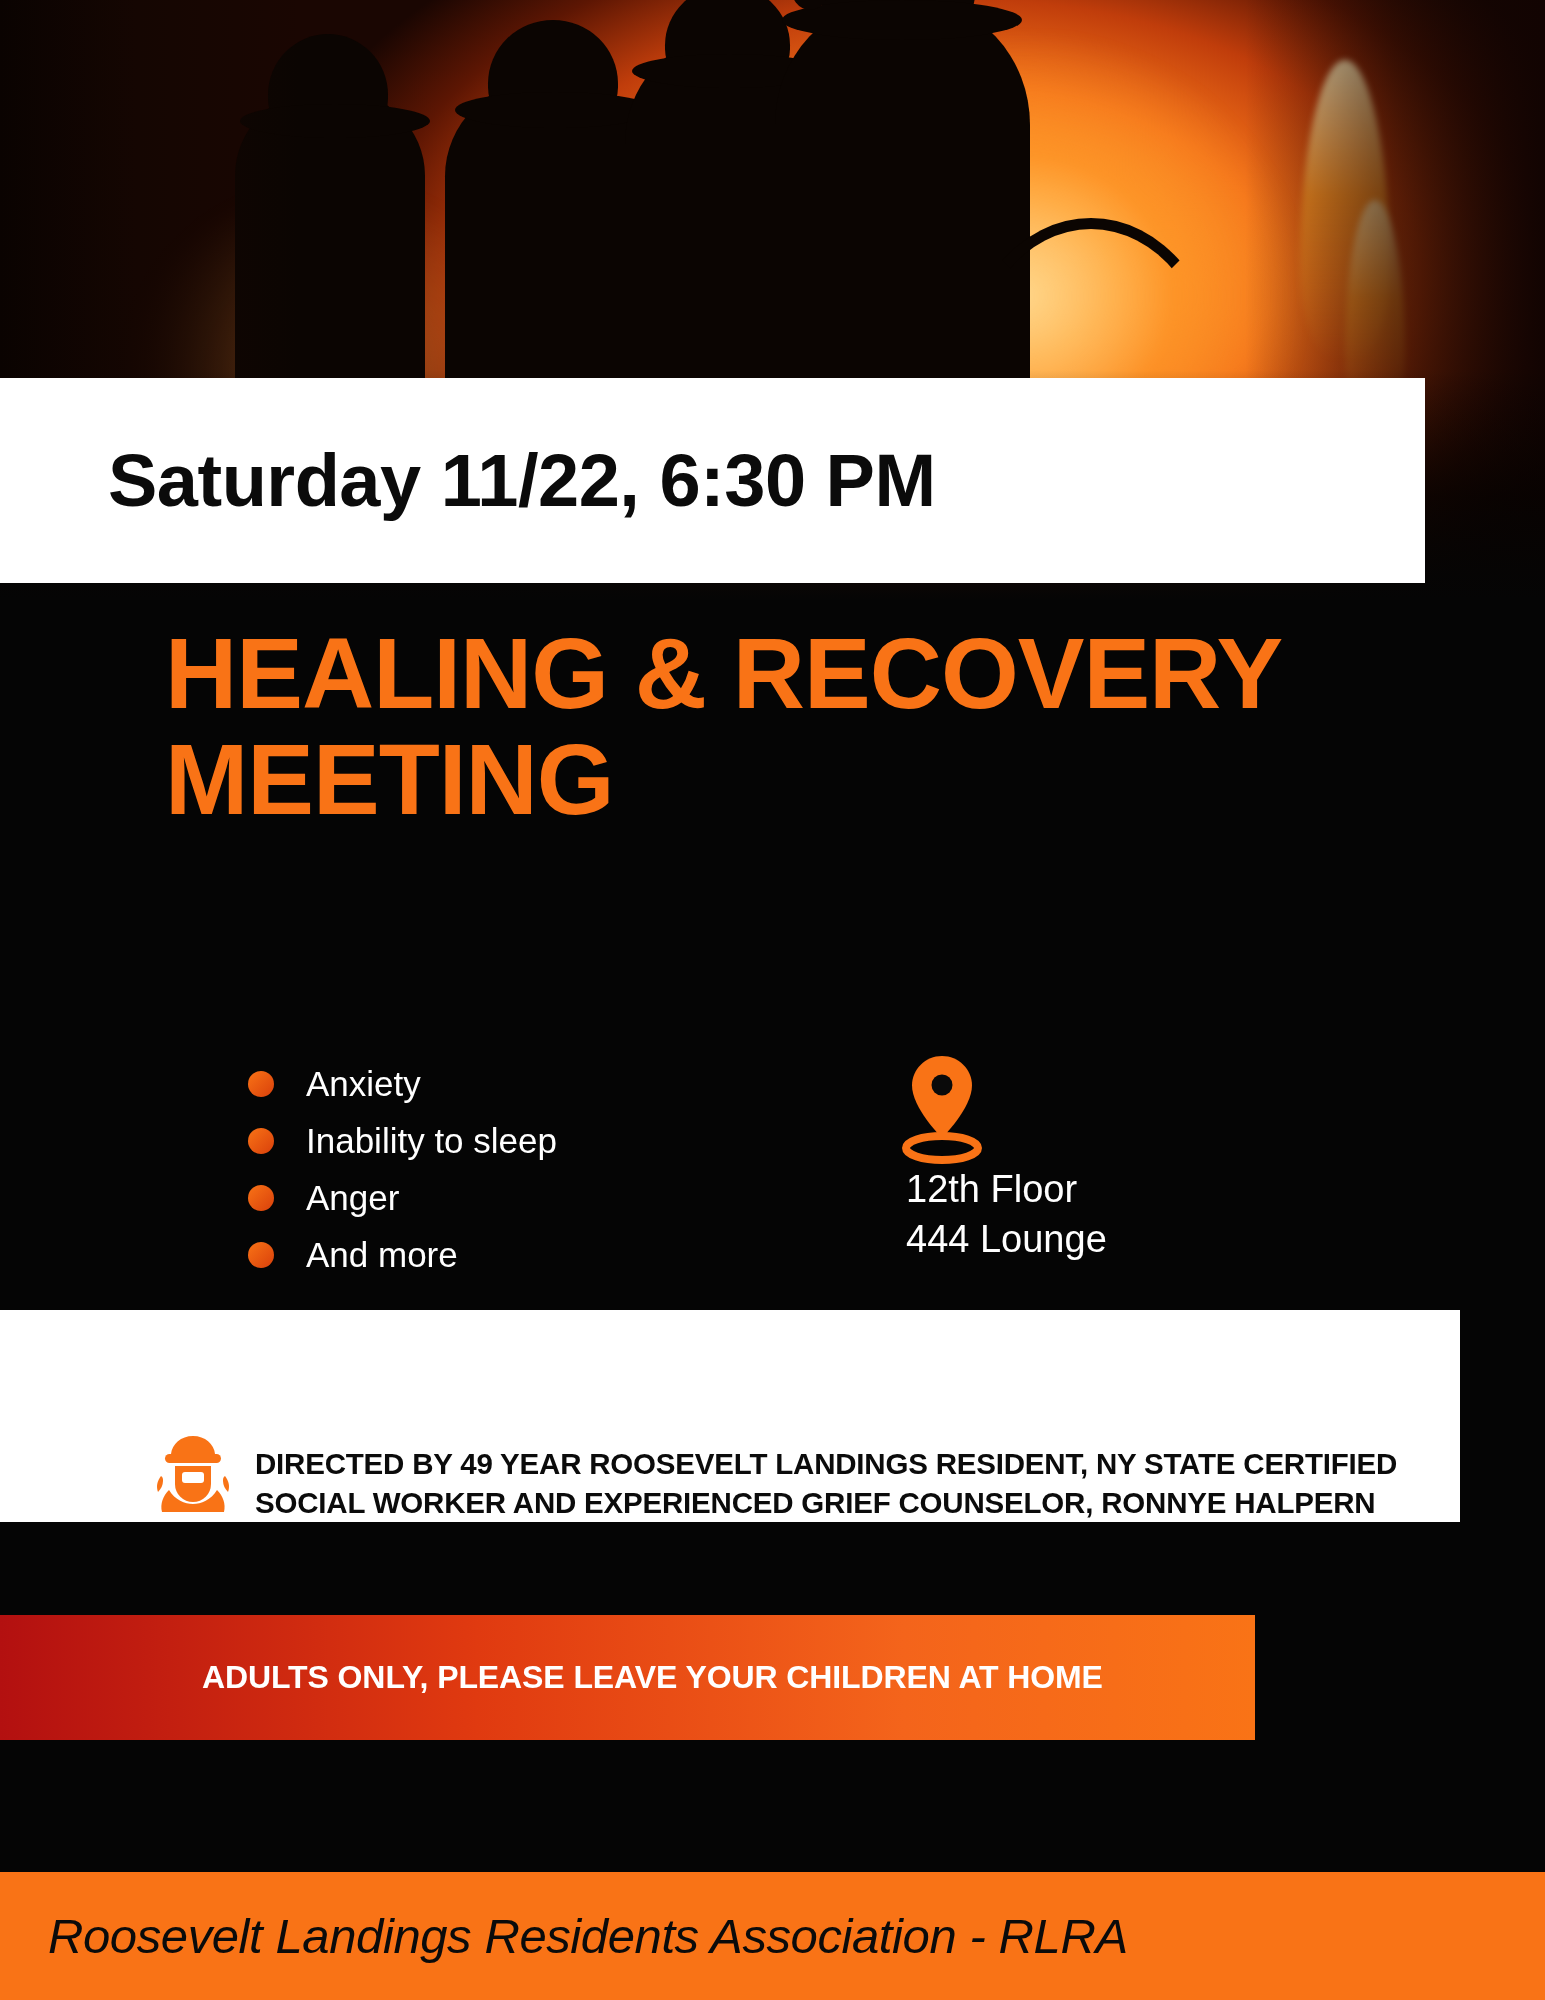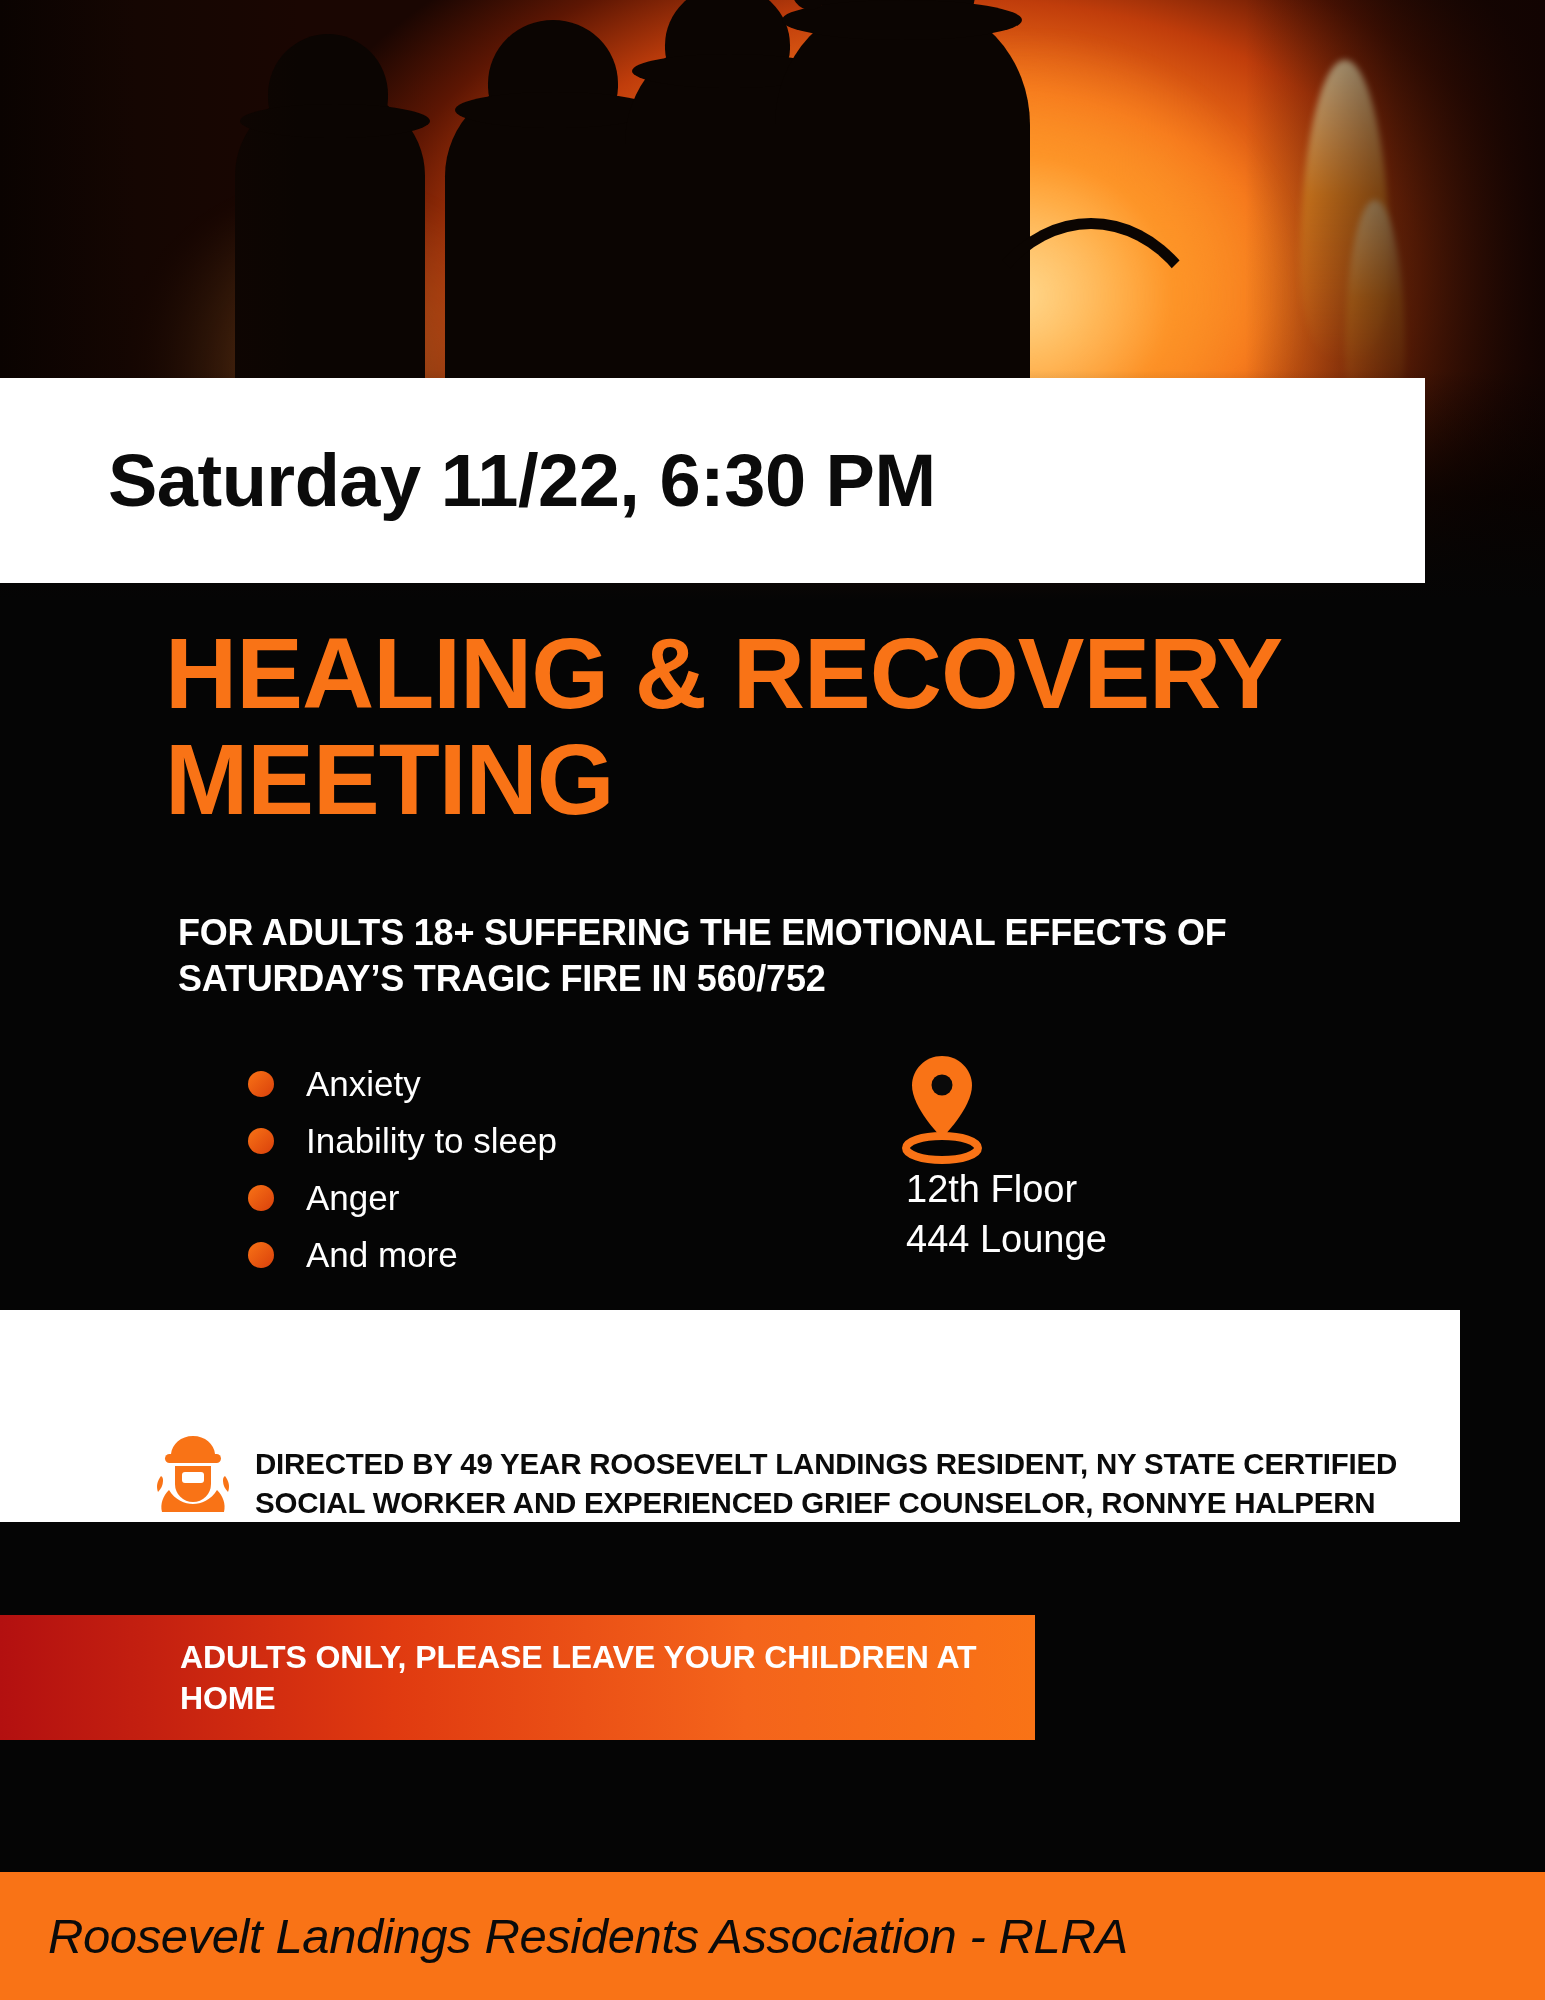--- a/index.html
+++ b/index.html
@@ -211,25 +211,26 @@
     font-weight: bold;
     color: #0b0b0b;
     letter-spacing: -0.2px;
   }
 
   
   .notice-bar {
     position: absolute;
     left: 0;
     top: 1615px;
-    width: 1035px;
+    width: 1233px;
     height: 125px;
     background: linear-gradient(90deg, #b31010 0%, #e03a10 38%, #f4641b 72%, #f97316 100%);
     display: flex;
     align-items: center;
+    padding-left: 22px;
   }
   .notice-text {
     margin-left: 180px;
     font-size: 32px;
     line-height: 1.28;
     font-weight: bold;
     color: #ffffff;
     letter-spacing: -0.1px;
   }
 
@@ -287,21 +288,20 @@
     <div class="hero-dark-left"></div>
     <div class="hero-dark-right"></div>
     <div class="hero-dark-bottom"></div>
   </div>
 
   <div class="date-band">
     <div class="date-text">Saturday 11/22, 6:30 PM</div>
   </div>
 
   <div class="headline">HEALING &amp; RECOVERY MEETING</div>
-  <div class="subhead">FOR ADULTS 18+ SUFFERING THE EMOTIONAL EFFECTS OF SATURDAY’S TRAGIC FIRE IN 560/752</div>
 
   <div class="symptoms">
     <div class="symptom">
       <span class="bullet"></span>
       <span class="symptom-label">Anxiety</span>
     </div>
     <div class="symptom">
       <span class="bullet"></span>
       <span class="symptom-label">Inability to sleep</span>
     </div>

